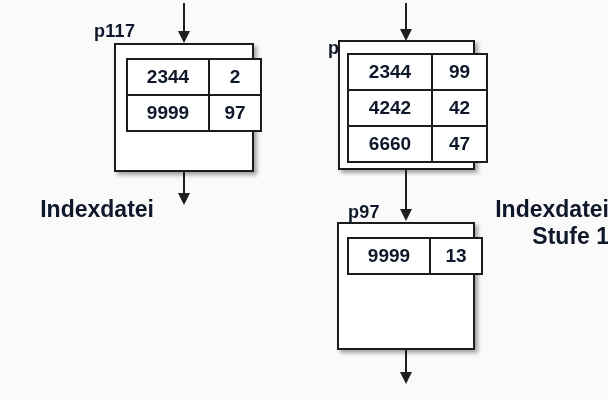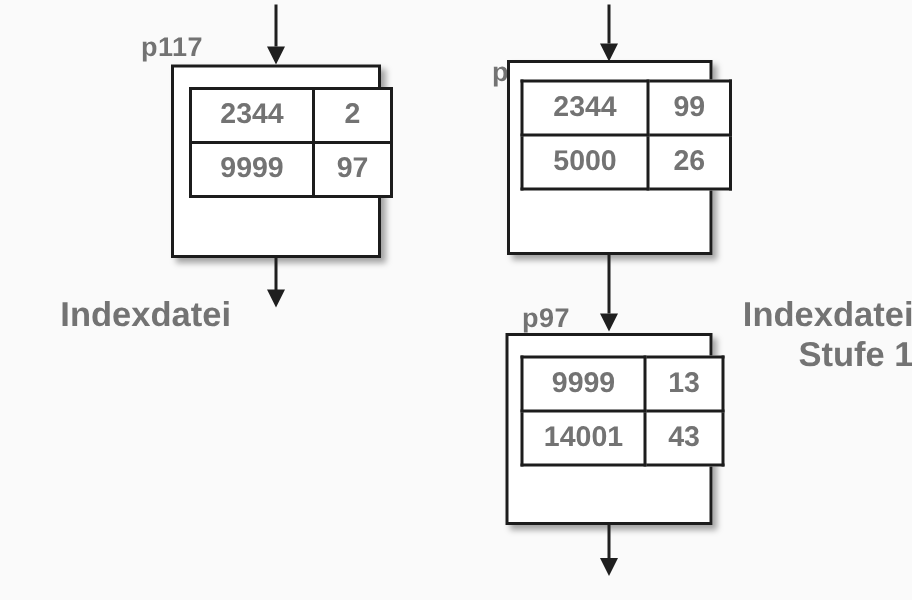--- a/index.html
+++ b/index.html
@@ -2,21 +2,21 @@
 <html><head>
 <meta charset="utf-8">
 <style>
   html, body { margin: 0; padding: 0; }
   .canvas {
     position: relative;
     width: 608px;
     height: 400px;
     background: #fafafa;
     font-family: "Liberation Sans", sans-serif;
-    color: #737373;
+    color: #0f172a;
     overflow: hidden;
   }
   .vline {
     position: absolute;
     width: 2px;
     background: #1f1f1f;
   }
   .ahead {
     position: absolute;
     width: 0;
@@ -96,42 +96,42 @@
 
   <div class="node-box" style="left:338px; top:40px; width:137px; height:130px;"></div>
 
   <table class="itable" style="left:347px; top:53px;">
     <tbody>
         <tr>
       <td style="width:74px;">2344</td>
       <td style="width:45px;">99</td>
     </tr>
     <tr>
-      <td>5000</td>
-      <td>26</td>
+      <td>4242</td>
+      <td>42</td>
+    </tr>
+    <tr>
+      <td>6660</td>
+      <td>47</td>
     </tr>
   </tbody>
     </table>
 
   <div class="vline" style="left:405px; top:170px; height:39px;"></div>
   <div class="ahead" style="left:400px; top:209px;"></div>
 
   <div class="node-label" style="left:348px; top:202px;">p97</div>
 
   <div class="node-box" style="left:337px; top:222px; width:138px; height:128px;"></div>
 
   <table class="itable" style="left:347px; top:237px;">
     <tbody>
         <tr>
       <td style="width:72px;">9999</td>
       <td style="width:42px;">13</td>
-    </tr>
-    <tr>
-      <td>14001</td>
-      <td>43</td>
     </tr>
   </tbody>
     </table>
 
   <div class="vline" style="left:405px; top:350px; height:23px;"></div>
   <div class="ahead" style="left:400px; top:372px;"></div>
 
   <div class="caption" style="left:14px; top:196px; width:140px;">
     <div>Indexdatei</div>
   </div>

